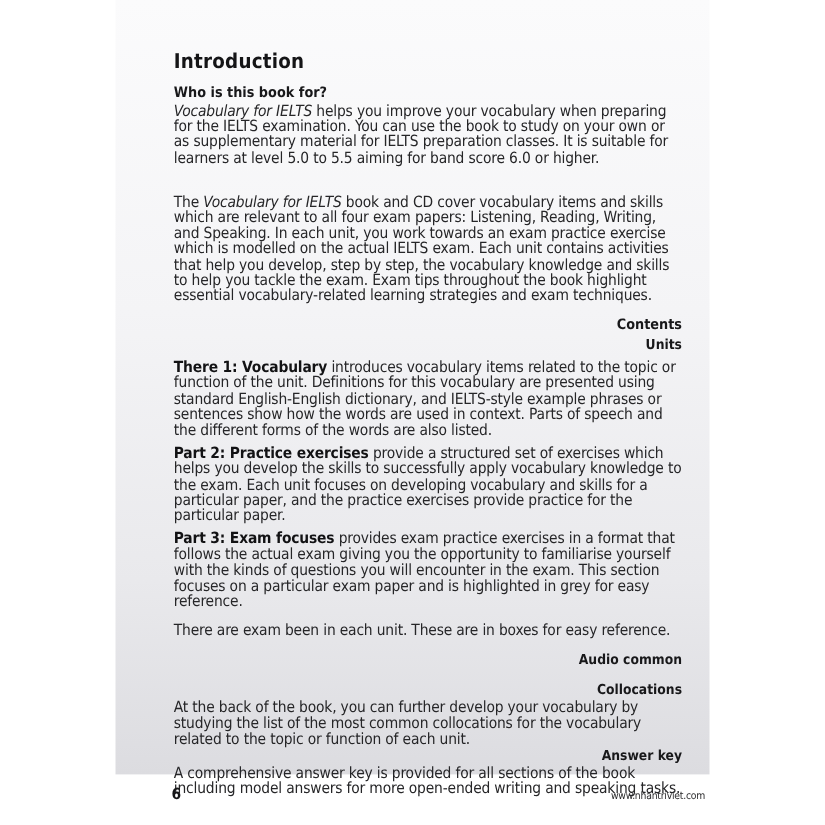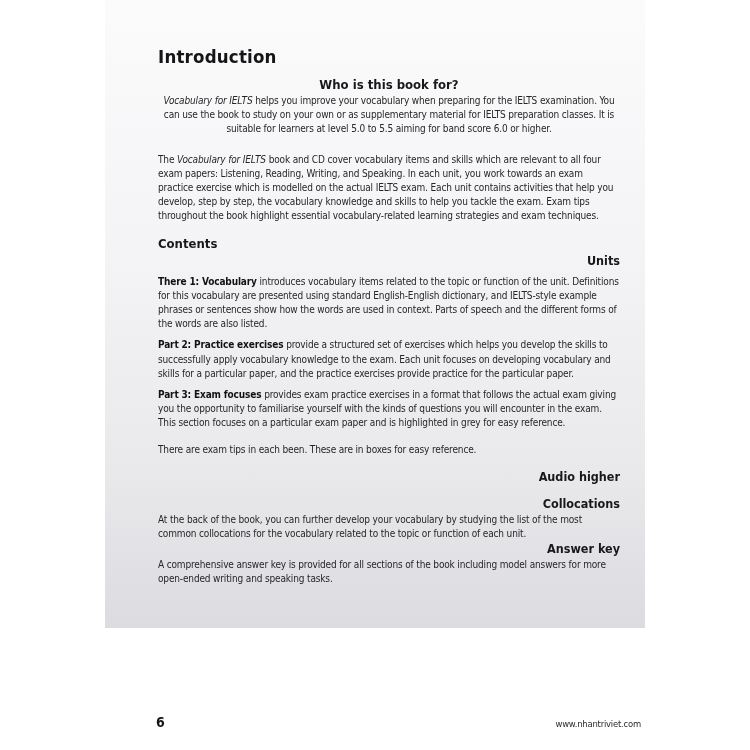--- a/index.html
+++ b/index.html
@@ -8,21 +8,21 @@
       width: 750px;
       height: 750px;
       background: #ffffff;
       overflow: hidden;
     }
     .page {
       position: absolute;
       left: 105px;
       top: 0;
       width: 540px;
-      height: 628px;
+      height: 704px;
       background: linear-gradient(180deg, #fbfbfc 0%, #f4f4f6 40%, #e9e9ec 75%, #dcdce0 100%);
       font-family: "DejaVu Sans Condensed", "DejaVu Sans", "Liberation Sans", sans-serif;
       color: #1d1d1f;
     }
     .content {
       position: absolute;
       left: 53px;
       top: 46px;
       width: 462px;
     }
@@ -41,29 +41,29 @@
     }
     h3 {
       margin: 0 0 2px 0;
       font-size: 12.5px;
       font-weight: bold;
       color: #18181a;
       text-align: right;
     }
     p {
       margin: 0;
-      font-size: 10px;
+      font-size: 14px;
       line-height: 14.2px;
       color: #262628;
       letter-spacing: -0.15px;
     }
     .sec { margin-bottom: 10px; }
-    .sec-who { margin-bottom: 16px; text-align: center; }
+    .sec-who { margin-bottom: 26px; }
     .sec-summary { margin-bottom: 12px; }
-    .contents-head { margin-bottom: 2px; }
+    .contents-head { margin-bottom: 2px; text-align: right; }
     .part { margin-top: 7px; }
     .part b { color: #121214; }
     .footer-num {
       position: absolute;
       left: 51px;
       top: 714px;
       font-size: 14px;
       font-weight: bold;
       color: #151517;
     }
@@ -97,25 +97,25 @@
       <h2 class="contents-head">Contents</h2>
 
       <div style="margin-bottom:12px;">
         <h3>Units</h3>
         <p class="part"><b>There 1: Vocabulary</b><span> introduces vocabulary items related to the topic or function of the unit. Definitions for this vocabulary are presented using standard English-English dictionary, and IELTS-style example phrases or sentences show how the words are used in context. Parts of speech and the different forms of the words are also listed.</span></p>
         <p class="part"><b>Part 2: Practice exercises</b><span> provide a structured set of exercises which helps you develop the skills to successfully apply vocabulary knowledge to the exam. Each unit focuses on developing vocabulary and skills for a particular paper, and the practice exercises provide practice for the particular paper.</span></p>
         <p class="part"><b>Part 3: Exam focuses</b><span> provides exam practice exercises in a format that follows the actual exam giving you the opportunity to familiarise yourself with the kinds of questions you will encounter in the exam. This section focuses on a particular exam paper and is highlighted in grey for easy reference.</span></p>
       </div>
 
       <div style="margin-bottom:12px;">
-        <p>There are exam tips in each been. These are in boxes for easy reference.</p>
+        <p>There are exam been in each unit. These are in boxes for easy reference.</p>
       </div>
 
       <div style="margin-bottom:12px;">
-        <h3>Audio higher</h3>
+        <h3>Audio common</h3>
       </div>
 
       <div>
         <h3>Collocations</h3>
         <p>At the back of the book, you can further develop your vocabulary by studying the list of the most common collocations for the vocabulary related to the topic or function of each unit.</p>
       </div>
 
       <div style="margin-bottom:12px;">
         <h3>Answer key</h3>
         <p>A comprehensive answer key is provided for all sections of the book including model answers for more open-ended writing and speaking tasks.</p>

